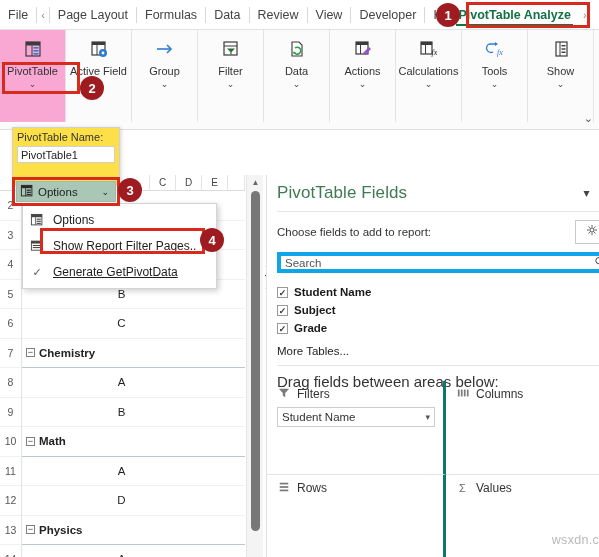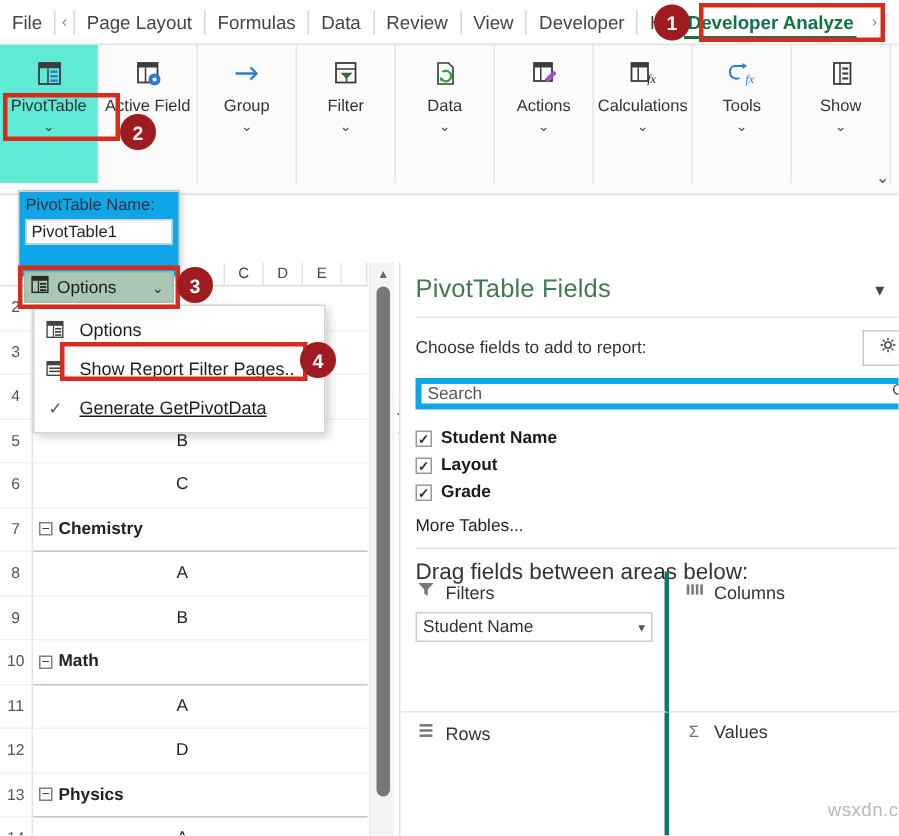--- a/index.html
+++ b/index.html
@@ -46,21 +46,21 @@
   .ribbon {
     position: absolute; top: 30px; left: 0; width: 599px; height: 100px;
     background: #fbfbfb; border-bottom: 1px solid #dededE;
   }
   .ribbon-inner { display: flex; height: 92px; align-items: flex-start; }
   .rgroup {
     width: 66px; height: 92px; display: flex; flex-direction: column;
     align-items: center; padding-top: 6px; position: relative;
     border-right: 1px solid #e4e4e4;
   }
-  .rgroup.first { background: #5eead4; }
+  .rgroup.first { background: #f9a8d4; }
   .rgroup .gicon { height: 26px; display: flex; align-items: center; justify-content: center; }
   .rgroup .glabel {
     font-size: 11px; color: #333; margin-top: 3px; text-align: center;
     line-height: 12px; white-space: nowrap;
   }
   .rgroup .gcaret { font-size: 9px; color: #444; margin-top: 2px; }
   .ribbon-collapse {
     position: absolute; right: 6px; bottom: 4px; font-size: 11px; color: #555;
   }
 
@@ -150,21 +150,21 @@
     color: #666; font-size: 8px;
   }
   .vs-thumb {
     position: absolute; top: 16px; left: 4px; width: 9px; height: 340px;
     background: #777; border-radius: 5px;
   }
 
   
   .pvpanel {
     position: absolute; left: 12px; top: 127px; width: 108px; height: 58px;
-    background: #0ea5e9; border: 1px solid #d0d0d0; box-shadow: 1px 1px 4px rgba(0,0,0,.18);
+    background: #fde047; border: 1px solid #d0d0d0; box-shadow: 1px 1px 4px rgba(0,0,0,.18);
     z-index: 40;
   }
   .pvpanel-label {
     font-size: 11px; color: #333; padding: 3px 0 0 4px;
   }
   .pvpanel-input {
     margin: 3px 4px 0 4px; height: 17px; border: 1px solid #cfcfcf;
     background: #fff; font-size: 11px; color: #222;
     display: flex; align-items: center; padding-left: 3px;
   }
@@ -284,21 +284,21 @@
     <div class="tab-sep"></div>
     <div class="tab">Data</div>
     <div class="tab-sep"></div>
     <div class="tab">Review</div>
     <div class="tab-sep"></div>
     <div class="tab">View</div>
     <div class="tab-sep"></div>
     <div class="tab">Developer</div>
     <div class="tab-sep"></div>
     <div class="tab">H</div>
-    <div class="tab active-tab">Developer Analyze</div>
+    <div class="tab active-tab">PivotTable Analyze</div>
     <div class="tab scroll-arrow">›</div>
   </div>
   <div class="tabbar-underline"></div>
   <div class="hl-tab"></div>
 
   <div class="ribbon">
     <div class="ribbon-inner">
 
       <div class="rgroup first">
         <div class="gicon">
@@ -611,21 +611,21 @@
       </span>
     </div>
 
     <div class="fieldlist">
       <div class="fitem">
         <span class="cbox">✓</span>
         <span>Student Name</span>
       </div>
       <div class="fitem">
         <span class="cbox">✓</span>
-        <span>Layout</span>
+        <span>Subject</span>
       </div>
       <div class="fitem">
         <span class="cbox">✓</span>
         <span>Grade</span>
       </div>
     </div>
 
     <div class="more-tables">More Tables...</div>
     <div class="fields-sep2"></div>
     <div class="drag-txt">Drag fields between areas below:</div>

